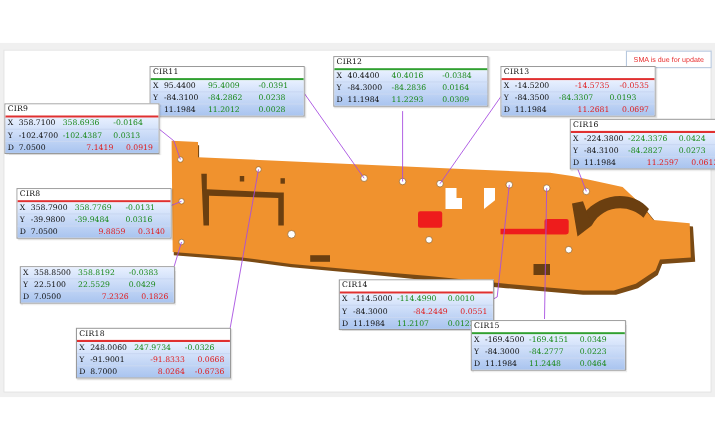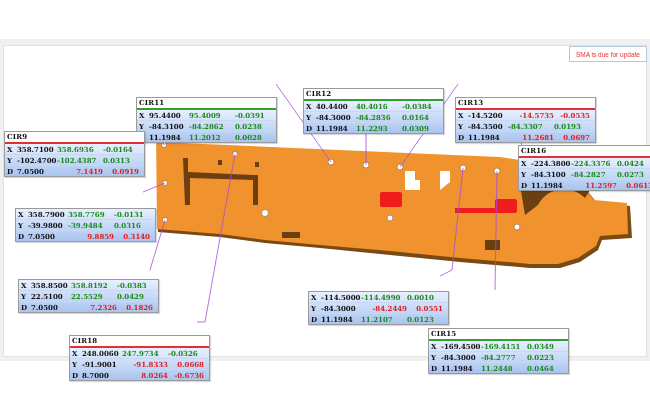--- a/index.html
+++ b/index.html
@@ -1,20 +1,20 @@
 <!DOCTYPE html>
 <html><head>
 <meta charset="utf-8">
 <style>
   html, body { margin:0; padding:0; background:#ffffff; }
   body { width:650px; height:400px; position:relative; overflow:hidden; font-family:"DejaVu Serif", serif; }
   .viewport { position:absolute; left:0; top:39px; width:650px; height:322px; background:#f0f0f0; }
   .viewport-inner { position:absolute; left:3px; top:6px; width:644px; height:312px; background:#ffffff; border:1px solid #e2e2e2; box-sizing:border-box; }
   svg.scene { position:absolute; left:0; top:0; width:650px; height:400px; }
-  .callout { position:absolute; width:139px; border:1px solid #9a9a9a; background:#fff; box-shadow:1px 1px 1px rgba(0,0,0,0.15); font-size:7px; font-weight:bold; line-height:1;margin-top:37px; }
+  .callout { position:absolute; width:139px; border:1px solid #9a9a9a; background:#fff; box-shadow:1px 1px 1px rgba(0,0,0,0.15); font-size:7px; font-weight:normal; line-height:1; }
   .callout .hdr { height:9px; padding:1px 2px 0 2px; color:#111; border-bottom:2px solid #e03030; background:#fff; letter-spacing:0.2px; }
   .callout.green .hdr { border-bottom-color:#30a030; }
   .callout .rows { background:linear-gradient(#e8f0ff, #a9c4ef); }
   .callout .row { display:flex; height:10px; align-items:center; padding:0 2px; border-bottom:1px solid #c9d8f2; }
   .callout .row:last-child { border-bottom:none; }
   .callout .axis { width:10px; color:#111; }
   .callout .nom { width:40px; color:#111; }
   .callout .meas { width:46px; }
   .callout .dev { width:36px; }
   .ok { color:#1d8a1d; }
@@ -191,20 +191,21 @@
       </div>
       <div class="row">
         <span class="axis">D</span>
         <span class="nom">7.0500</span>
         <span class="meas bad">7.1419</span>
         <span class="dev bad">0.0919</span>
       </div>
     </div>
 </div>
 <div class="callout" style="left:15px;top:171px;">
+  <div class="hdr">CIR8</div>
   <div class="rows">
       <div class="row">
         <span class="axis">X</span>
         <span class="nom">358.7900</span>
         <span class="meas ok">358.7769</span>
         <span class="dev ok">-0.0131</span>
       </div>
       <div class="row">
         <span class="axis">Y</span>
         <span class="nom">-39.9800</span>
@@ -258,20 +259,21 @@
       </div>
       <div class="row">
         <span class="axis">D</span>
         <span class="nom">8.7000</span>
         <span class="meas bad">8.0264</span>
         <span class="dev bad">-0.6736</span>
       </div>
     </div>
 </div>
 <div class="callout" style="left:308px;top:254px;">
+  <div class="hdr">CIR14</div>
   <div class="rows">
       <div class="row">
         <span class="axis">X</span>
         <span class="nom">-114.5000</span>
         <span class="meas ok">-114.4990</span>
         <span class="dev ok">0.0010</span>
       </div>
       <div class="row">
         <span class="axis">Y</span>
         <span class="nom">-84.3000</span>

